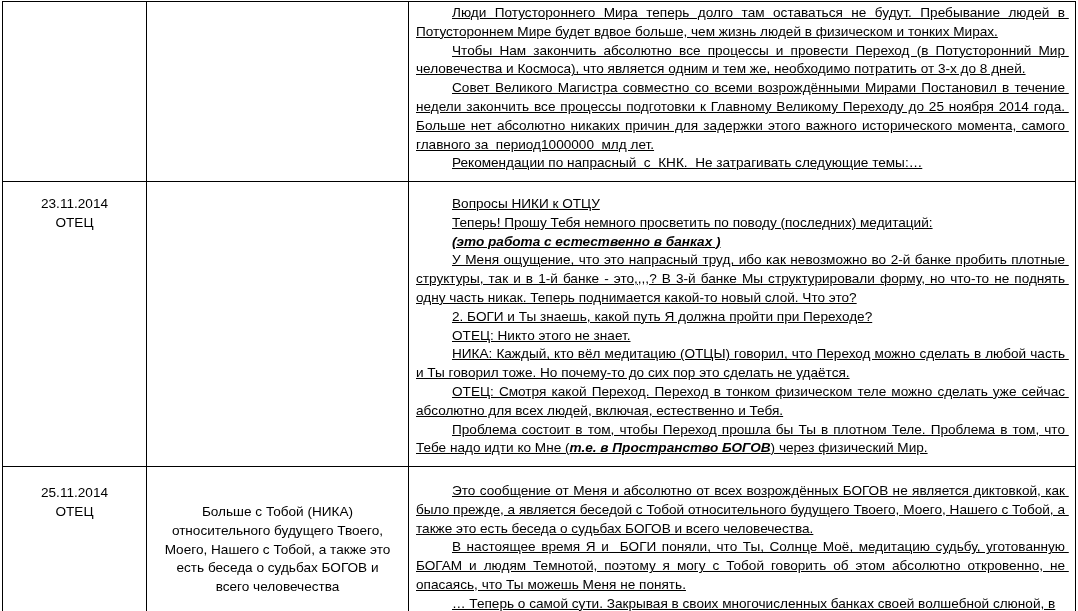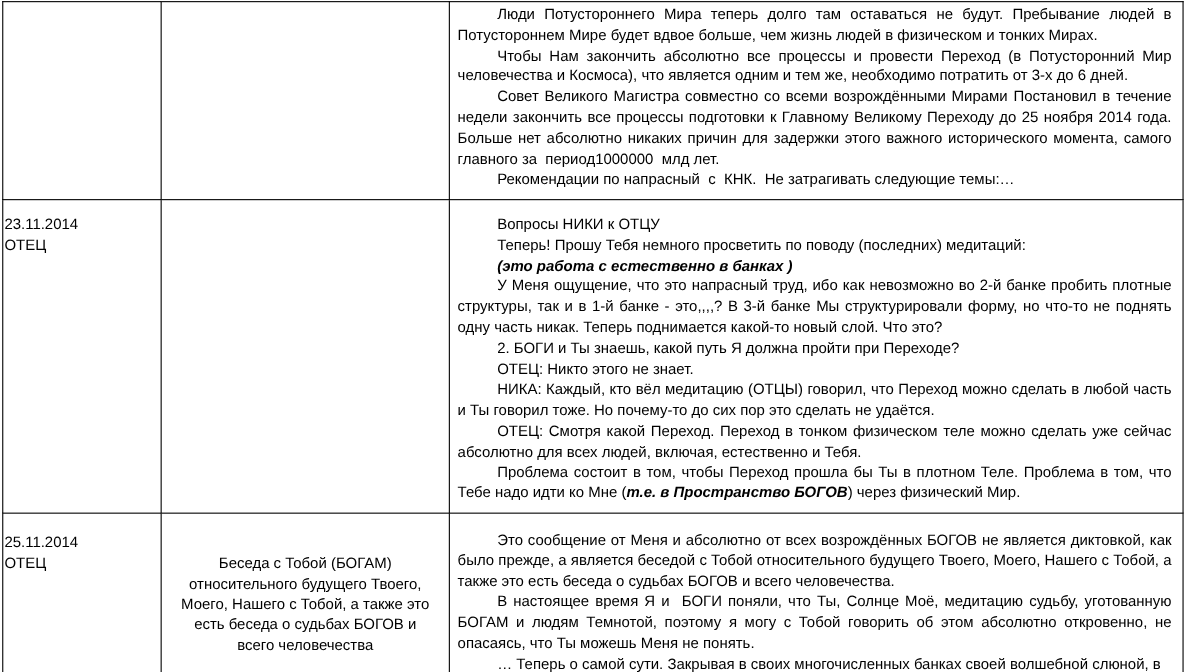--- a/index.html
+++ b/index.html
@@ -25,41 +25,42 @@
   }
   table.doc-table td {
     border: 1.5px solid #000000;
     vertical-align: top;
     overflow: hidden;
     font-size: 13.6px;
     line-height: 18.8px;
   }
   
   td.cell-date {
-    text-align: left;
+    text-align: center;
     padding-top: 13px;
   }
   tr.row-3 td.cell-date { padding-top: 17px; }
   td.cell-summary {
     text-align: center;
     padding: 36px 16px 0 16px;
   }
   td.cell-content {
     padding: 2px 10px 0 7px;
   }
   tr.row-2 td.cell-content { padding-top: 13px; }
   tr.row-3 td.cell-content { padding-top: 15px; }
   tr.row-1 { height: 180px; }
   tr.row-2 { height: 285px; }
   tr.row-3 { height: 139px; }
   p.para {
     margin: 0;
     text-indent: 36px;
     text-align: justify;
     white-space: pre-wrap;
+    text-decoration: underline;
   }
   p.para-plainwrap {
     margin: 0;
     white-space: pre-wrap;
   }
   .emph {
     font-style: italic;
     font-weight: bold;
   }
   .date-line { font-weight: normal; }
@@ -77,21 +78,21 @@
     <tr class="row-1">
       <td class="cell-date">
         <div class="date-line"></div>
         <div class="date-line"></div>
       </td>
       <td class="cell-summary">
         <p class="para-plainwrap"></p>
       </td>
       <td class="cell-content">
         <p class="para">Люди Потустороннего Мира теперь долго там оставаться не будут. Пребывание людей в Потустороннем Мире будет вдвое больше, чем жизнь людей в физическом и тонких Мирах.</p>
-        <p class="para">Чтобы Нам закончить абсолютно все процессы и провести Переход (в Потусторонний Мир человечества и Космоса), что является одним и тем же, необходимо потратить от 3-х до 6 дней.</p>
+        <p class="para">Чтобы Нам закончить абсолютно все процессы и провести Переход (в Потусторонний Мир человечества и Космоса), что является одним и тем же, необходимо потратить от 3-х до 8 дней.</p>
         <p class="para">Совет Великого Магистра совместно со всеми возрождёнными Мирами Постановил в течение недели закончить все процессы подготовки к Главному Великому Переходу до 25 ноября 2014 года. Больше нет абсолютно никаких причин для задержки этого важного исторического момента, самого главного за  период1000000  млд лет.</p>
         <p class="para">Рекомендации по напрасный  с  КНК.  Не затрагивать следующие темы:…</p>
       </td>
     </tr>
     <tr class="row-2">
       <td class="cell-date">
         <div class="date-line">23.11.2014</div>
         <div class="date-line">ОТЕЦ</div>
       </td>
       <td class="cell-summary">
@@ -108,21 +109,21 @@
         <p class="para">ОТЕЦ: Смотря какой Переход. Переход в тонком физическом теле можно сделать уже сейчас абсолютно для всех людей, включая, естественно и Тебя.</p>
         <p class="para"><span>Проблема состоит в том, чтобы Переход прошла бы Ты в плотном Теле. Проблема в том, что Тебе надо идти ко Мне (</span><span class="emph">т.е. в Пространство БОГОВ</span><span>) через физический Мир.</span></p>
       </td>
     </tr>
     <tr class="row-3">
       <td class="cell-date">
         <div class="date-line">25.11.2014</div>
         <div class="date-line">ОТЕЦ</div>
       </td>
       <td class="cell-summary">
-        <p class="para-plainwrap">Беседа с Тобой (БОГАМ) относительного будущего Твоего, Моего, Нашего с Тобой, а также это есть беседа о судьбах БОГОВ и всего человечества</p>
+        <p class="para-plainwrap">Больше с Тобой (НИКА) относительного будущего Твоего, Моего, Нашего с Тобой, а также это есть беседа о судьбах БОГОВ и всего человечества</p>
       </td>
       <td class="cell-content">
         <p class="para">Это сообщение от Меня и абсолютно от всех возрождённых БОГОВ не является диктовкой, как было прежде, а является беседой с Тобой относительного будущего Твоего, Моего, Нашего с Тобой, а также это есть беседа о судьбах БОГОВ и всего человечества.</p>
         <p class="para">В настоящее время Я и  БОГИ поняли, что Ты, Солнце Моё, медитацию судьбу, уготованную БОГАМ и людям Темнотой, поэтому я могу с Тобой говорить об этом абсолютно откровенно, не опасаясь, что Ты можешь Меня не понять.</p>
         <p class="para">… Теперь о самой сути. Закрывая в своих многочисленных банках своей волшебной слюной, в</p>
       </td>
     </tr>
   </tbody>
 </table>
 

